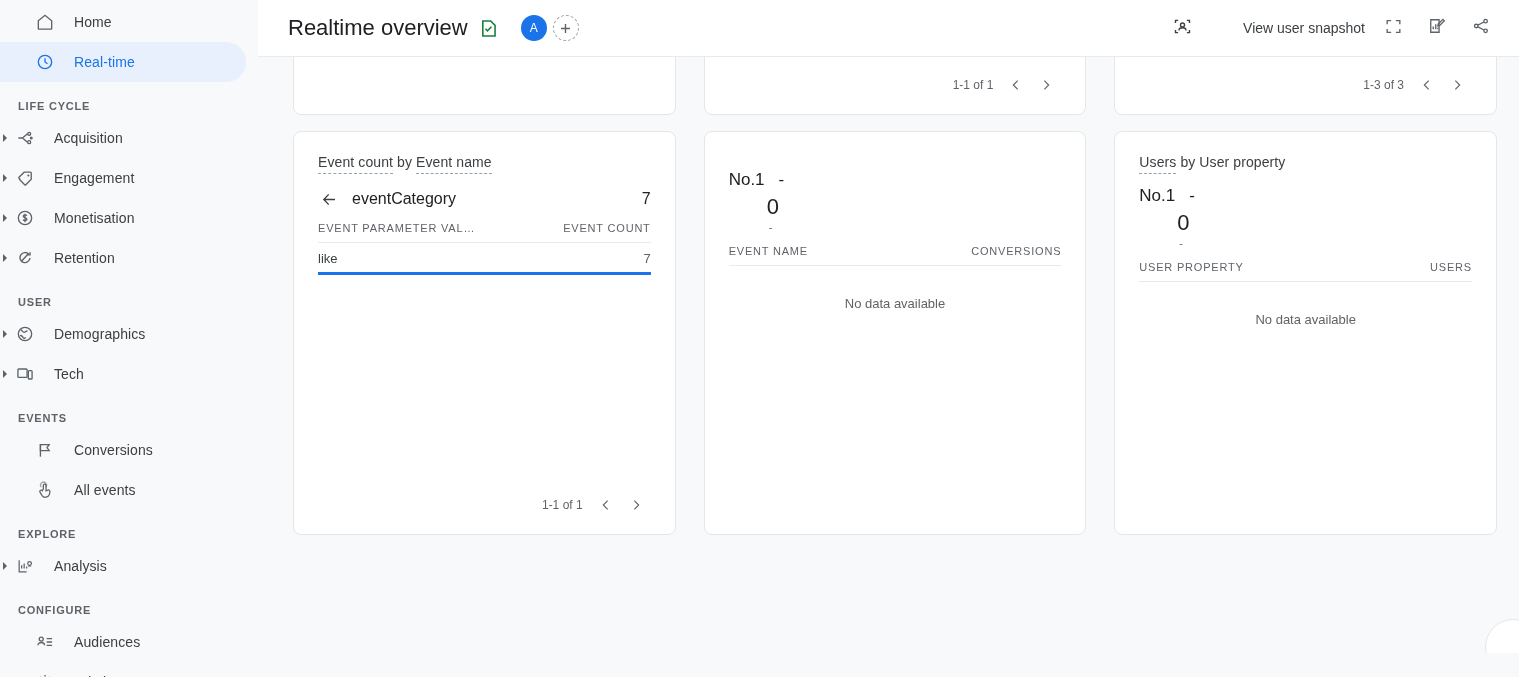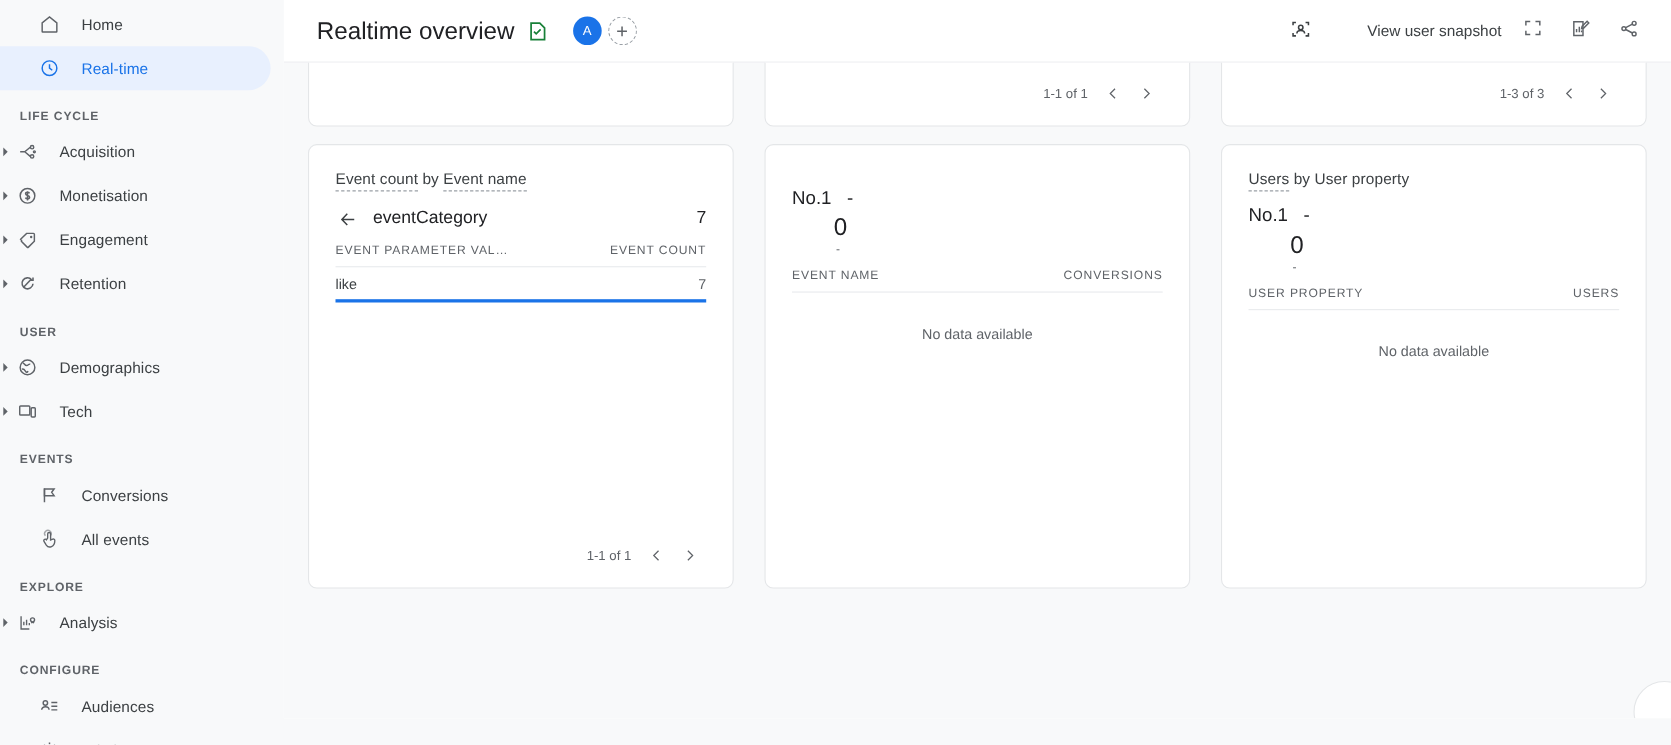--- a/index.html
+++ b/index.html
@@ -111,20 +111,21 @@
   .content {
     flex: 1; background: #f8f9fa;
     padding: 0 22px 0 22px;
     overflow: hidden; position: relative;
   }
   .grid {
     display: grid;
     grid-template-columns: repeat(3, 1fr);
     gap: 28px;
     padding-top: 0;
+    margin-left: 13px;
   }
   .card {
     background: #fff;
     border: 1px solid #e4e6e8;
     border-radius: 8px;
     position: relative;
   }
   .row1 .card { height: 218px; margin-top: -160px; }
   .row2 { margin-top: 16px; }
   .row2 .card { height: 404px; }
@@ -257,40 +258,40 @@
     </div>
 
     <div class="nav-item has-twisty">
       <span class="twisty">
         <svg width="10" height="10" viewBox="0 0 10 10">
             <path d="M3 1l4 4-4 4z" fill="#5f6368"></path>
           </svg>
       </span>
       <span class="nav-icon">
         <svg width="20" height="20" viewBox="0 0 24 24" fill="none" stroke="currentColor" stroke-width="1.6">
+            <path d="M4.5 11.5 11 5h7.5a1 1 0 0 1 1 1v7.5l-6.5 6.5a1 1 0 0 1-1.4 0l-6.1-6.1a1 1 0 0 1 0-1.4z"></path>
+            <circle cx="16" cy="9" r="1.3" fill="currentColor" stroke="none"></circle>
+          </svg>
+      </span>
+      <span class="nav-label">Engagement</span>
+    </div>
+
+    <div class="nav-item has-twisty">
+      <span class="twisty">
+        <svg width="10" height="10" viewBox="0 0 10 10">
+            <path d="M3 1l4 4-4 4z" fill="#5f6368"></path>
+          </svg>
+      </span>
+      <span class="nav-icon">
+        <svg width="20" height="20" viewBox="0 0 24 24" fill="none" stroke="currentColor" stroke-width="1.6">
             <circle cx="12" cy="12" r="8"></circle>
             <path d="M12 7v10M14.2 9.3c-.4-.8-1.3-1.1-2.2-1.1-1.2 0-2.1.6-2.1 1.6 0 2.4 4.4 1.3 4.4 3.7 0 1.1-1 1.7-2.3 1.7-1 0-1.9-.4-2.3-1.2"></path>
           </svg>
       </span>
       <span class="nav-label">Monetisation</span>
-    </div>
-
-    <div class="nav-item has-twisty">
-      <span class="twisty">
-        <svg width="10" height="10" viewBox="0 0 10 10">
-            <path d="M3 1l4 4-4 4z" fill="#5f6368"></path>
-          </svg>
-      </span>
-      <span class="nav-icon">
-        <svg width="20" height="20" viewBox="0 0 24 24" fill="none" stroke="currentColor" stroke-width="1.6">
-            <path d="M4.5 11.5 11 5h7.5a1 1 0 0 1 1 1v7.5l-6.5 6.5a1 1 0 0 1-1.4 0l-6.1-6.1a1 1 0 0 1 0-1.4z"></path>
-            <circle cx="16" cy="9" r="1.3" fill="currentColor" stroke="none"></circle>
-          </svg>
-      </span>
-      <span class="nav-label">Engagement</span>
     </div>
 
     <div class="nav-item has-twisty">
       <span class="twisty">
         <svg width="10" height="10" viewBox="0 0 10 10">
             <path d="M3 1l4 4-4 4z" fill="#5f6368"></path>
           </svg>
       </span>
       <span class="nav-icon">
         <svg width="20" height="20" viewBox="0 0 24 24" fill="none" stroke="currentColor" stroke-width="1.7">

